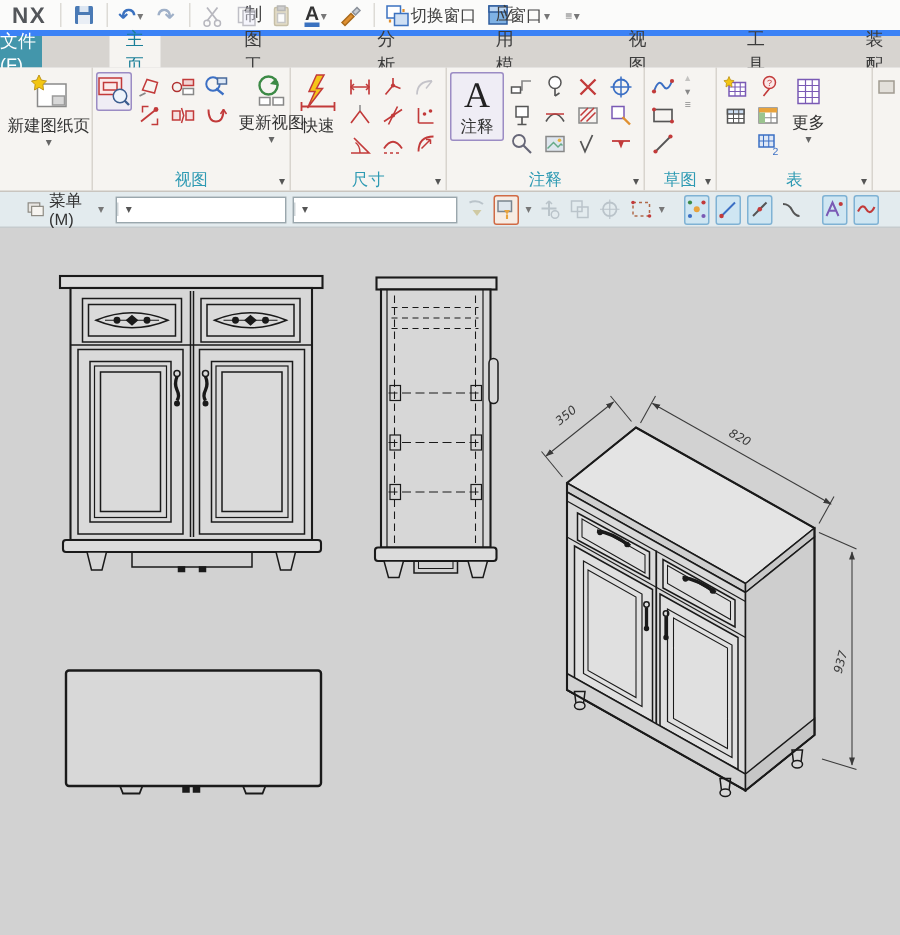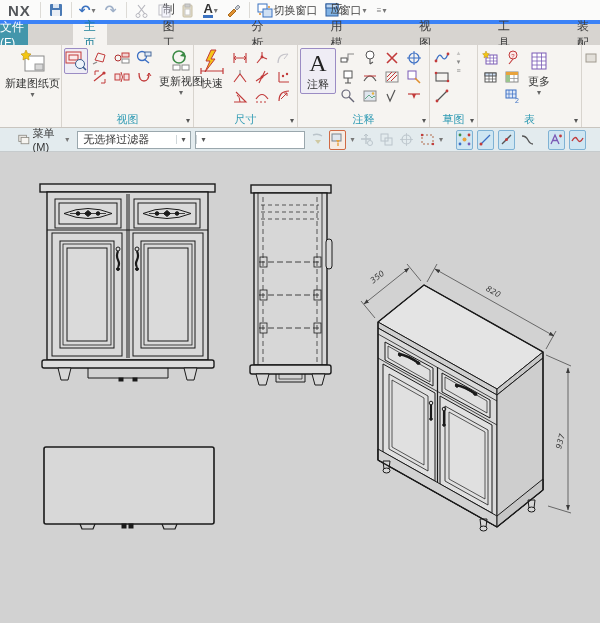--- a/index.html
+++ b/index.html
@@ -526,21 +526,20 @@
   <div class="selbar">
     <span class="menubtn">
       <svg width="15" height="13" viewBox="0 0 15 13">
         <rect x="1" y="1" width="10" height="8" fill="#e8e6e2" stroke="#8a877f"></rect>
         <rect x="4" y="4" width="10" height="8" fill="#f6f4f0" stroke="#8a877f"></rect>
       </svg>
       <span>菜单(M)</span>
       <span class="carettiny">▾</span>
     </span>
     <span class="combo" style="width:140px">
-      <span class="ctext">无选择过滤器</span>
       <span class="cdrop">▾</span>
     </span>
     <span class="combo" style="width:136px">
       <span class="cdrop">▾</span>
     </span>
     <span class="sbtn dis">
       <svg width="15" height="15" viewBox="0 0 15 15">
         <path d="M3 3 Q8 1 12 4" fill="none" stroke="#8a95a0" stroke-width="1.4"></path>
         <path d="M5 8 L8 12 L11 8 Z" fill="#b8a24a"></path>
       </svg>

